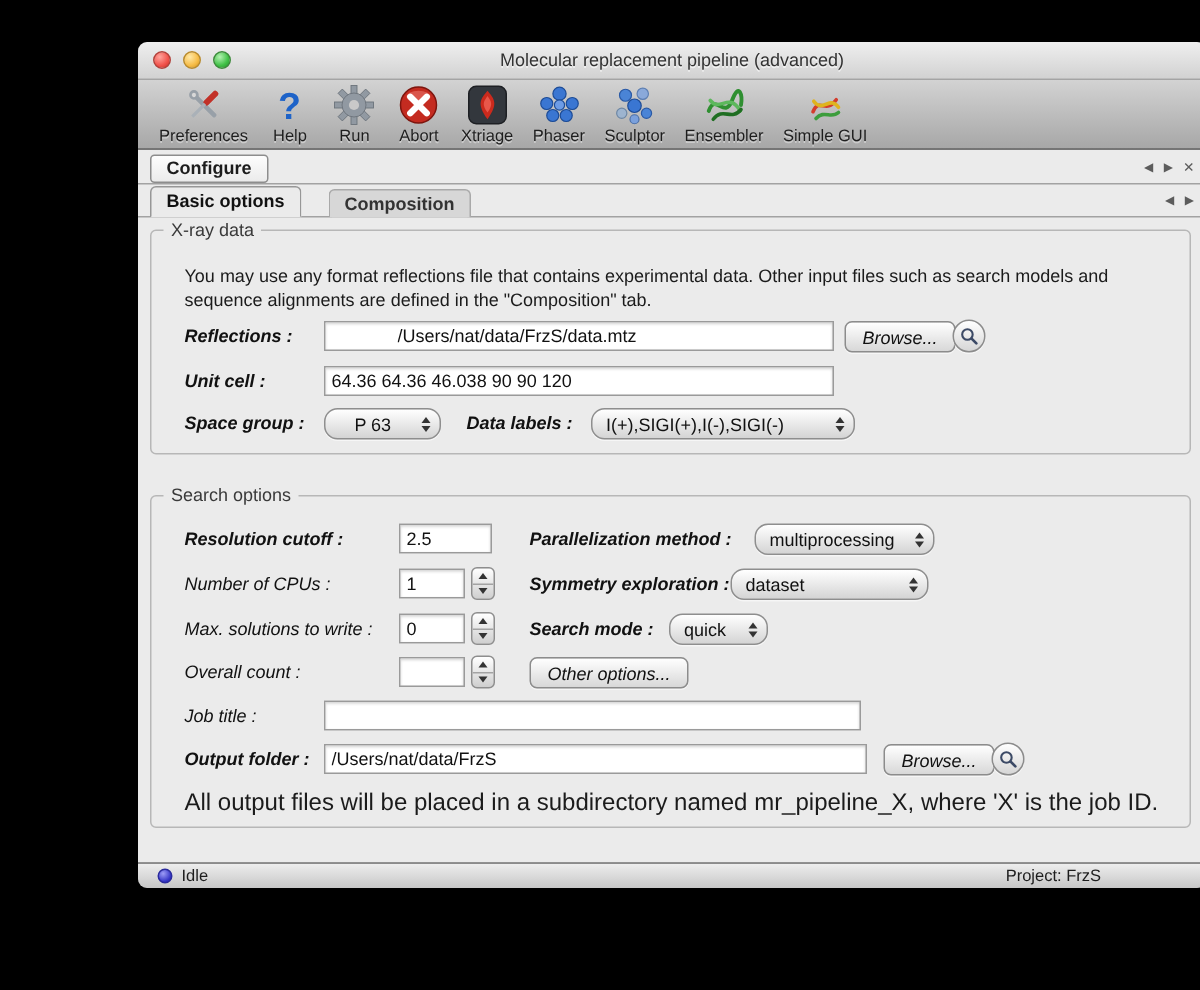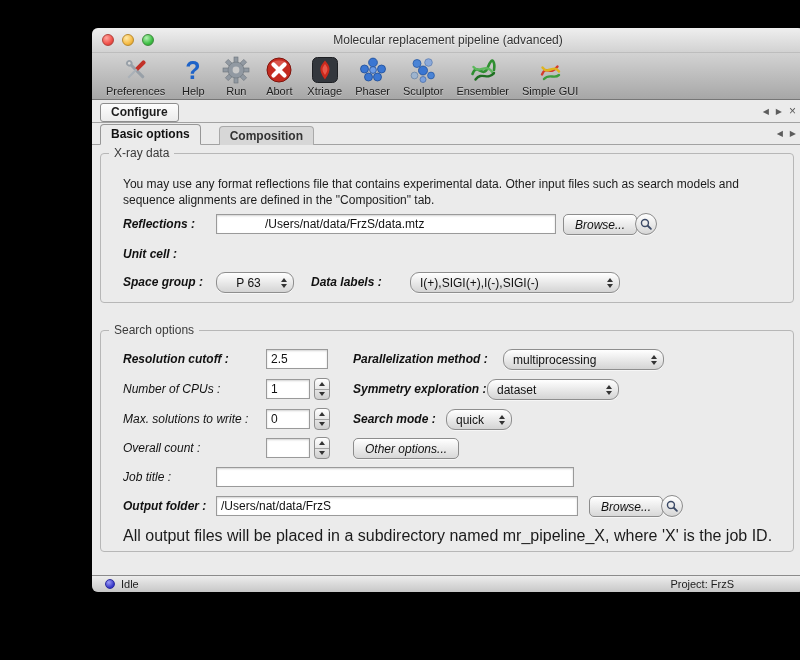--- a/index.html
+++ b/index.html
@@ -310,44 +310,45 @@
         <div class="lens-btn" style="left:534px;">
           <svg width="14" height="14" viewBox="0 0 20 20">
             <circle cx="8.5" cy="8.5" r="5" fill="none" stroke="#3c4a66" stroke-width="2"></circle>
             <line x1="12.5" y1="12.5" x2="17" y2="17" stroke="#3c4a66" stroke-width="2.6" stroke-linecap="round"></line>
           </svg>
         </div>
       </div>
 
       <div class="frow" style="top:89px;">
         <span class="flabel b" style="left:22px;">Unit cell :</span>
+        <input class="tfield" style="left: 115px; width: 340px;" value="64.36 64.36 46.038 90 90 120">
       </div>
 
       <div class="frow" style="top:117px;">
         <span class="flabel b" style="left:22px;">Space group :</span>
         <div class="popup" style="left:115px;width:78px;justify-content:center;">
           <span>P 63</span>
           <span class="pop-arrows"></span>
         </div>
         <span class="flabel b" style="left:210px;">Data labels :</span>
-        <div class="popup" style="left:309px;width:210px;">
+        <div class="popup" style="left:293px;width:176px;">
           <span>I(+),SIGI(+),I(-),SIGI(-)</span>
           <span class="pop-arrows"></span>
         </div>
       </div>
     </div>
 
     <div class="group" id="search-group">
       <span class="group-label">Search options</span>
 
       <div class="frow" style="top:17px;">
         <span class="flabel b" style="left:22px;">Resolution cutoff :</span>
         <input class="tfield" style="left: 165px; width: 62px;" value="2.5">
         <span class="flabel b" style="left:252px;">Parallelization method :</span>
-        <div class="popup" style="left:402px;width:161px;">
+        <div class="popup" style="left:402px;width:120px;">
           <span>multiprocessing</span>
           <span class="pop-arrows"></span>
         </div>
       </div>
 
       <div class="frow" style="top:47px;">
         <span class="flabel" style="left:22px;">Number of CPUs :</span>
         <input class="tfield" style="left: 165px; width: 44px;" value="1">
         <div class="stepper" style="left:213px;">
           <div class="step-half up"></div>

